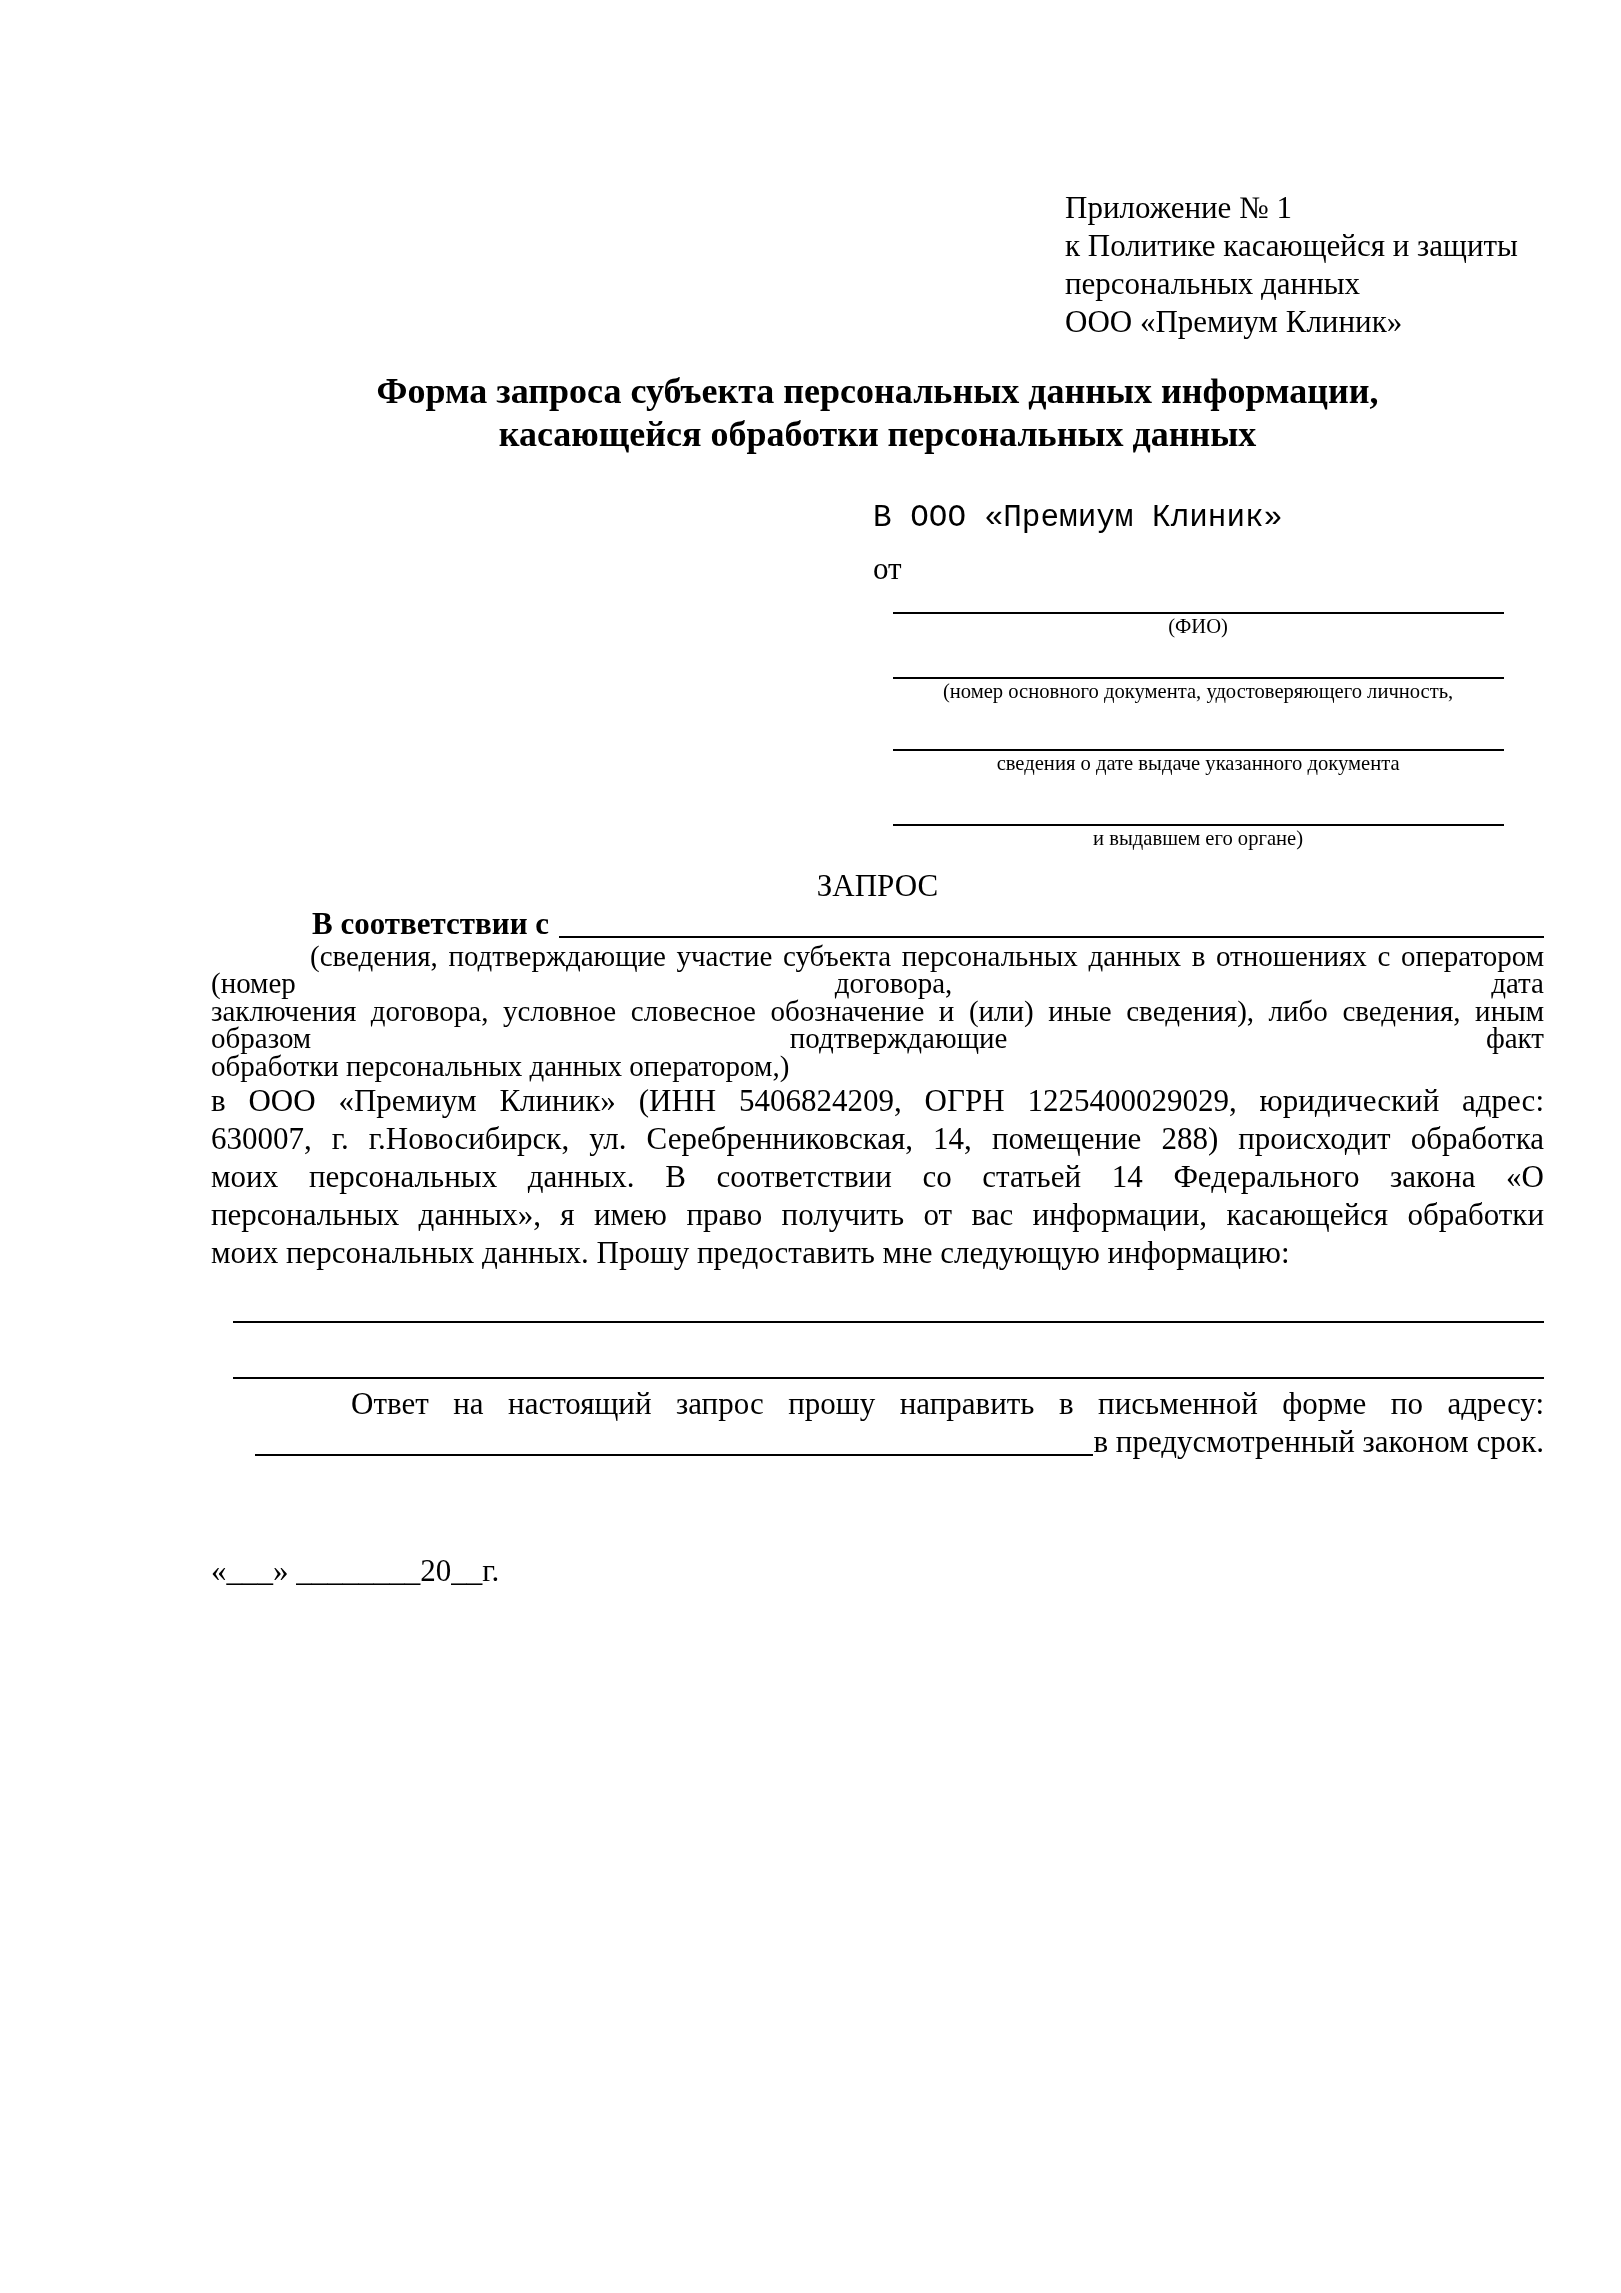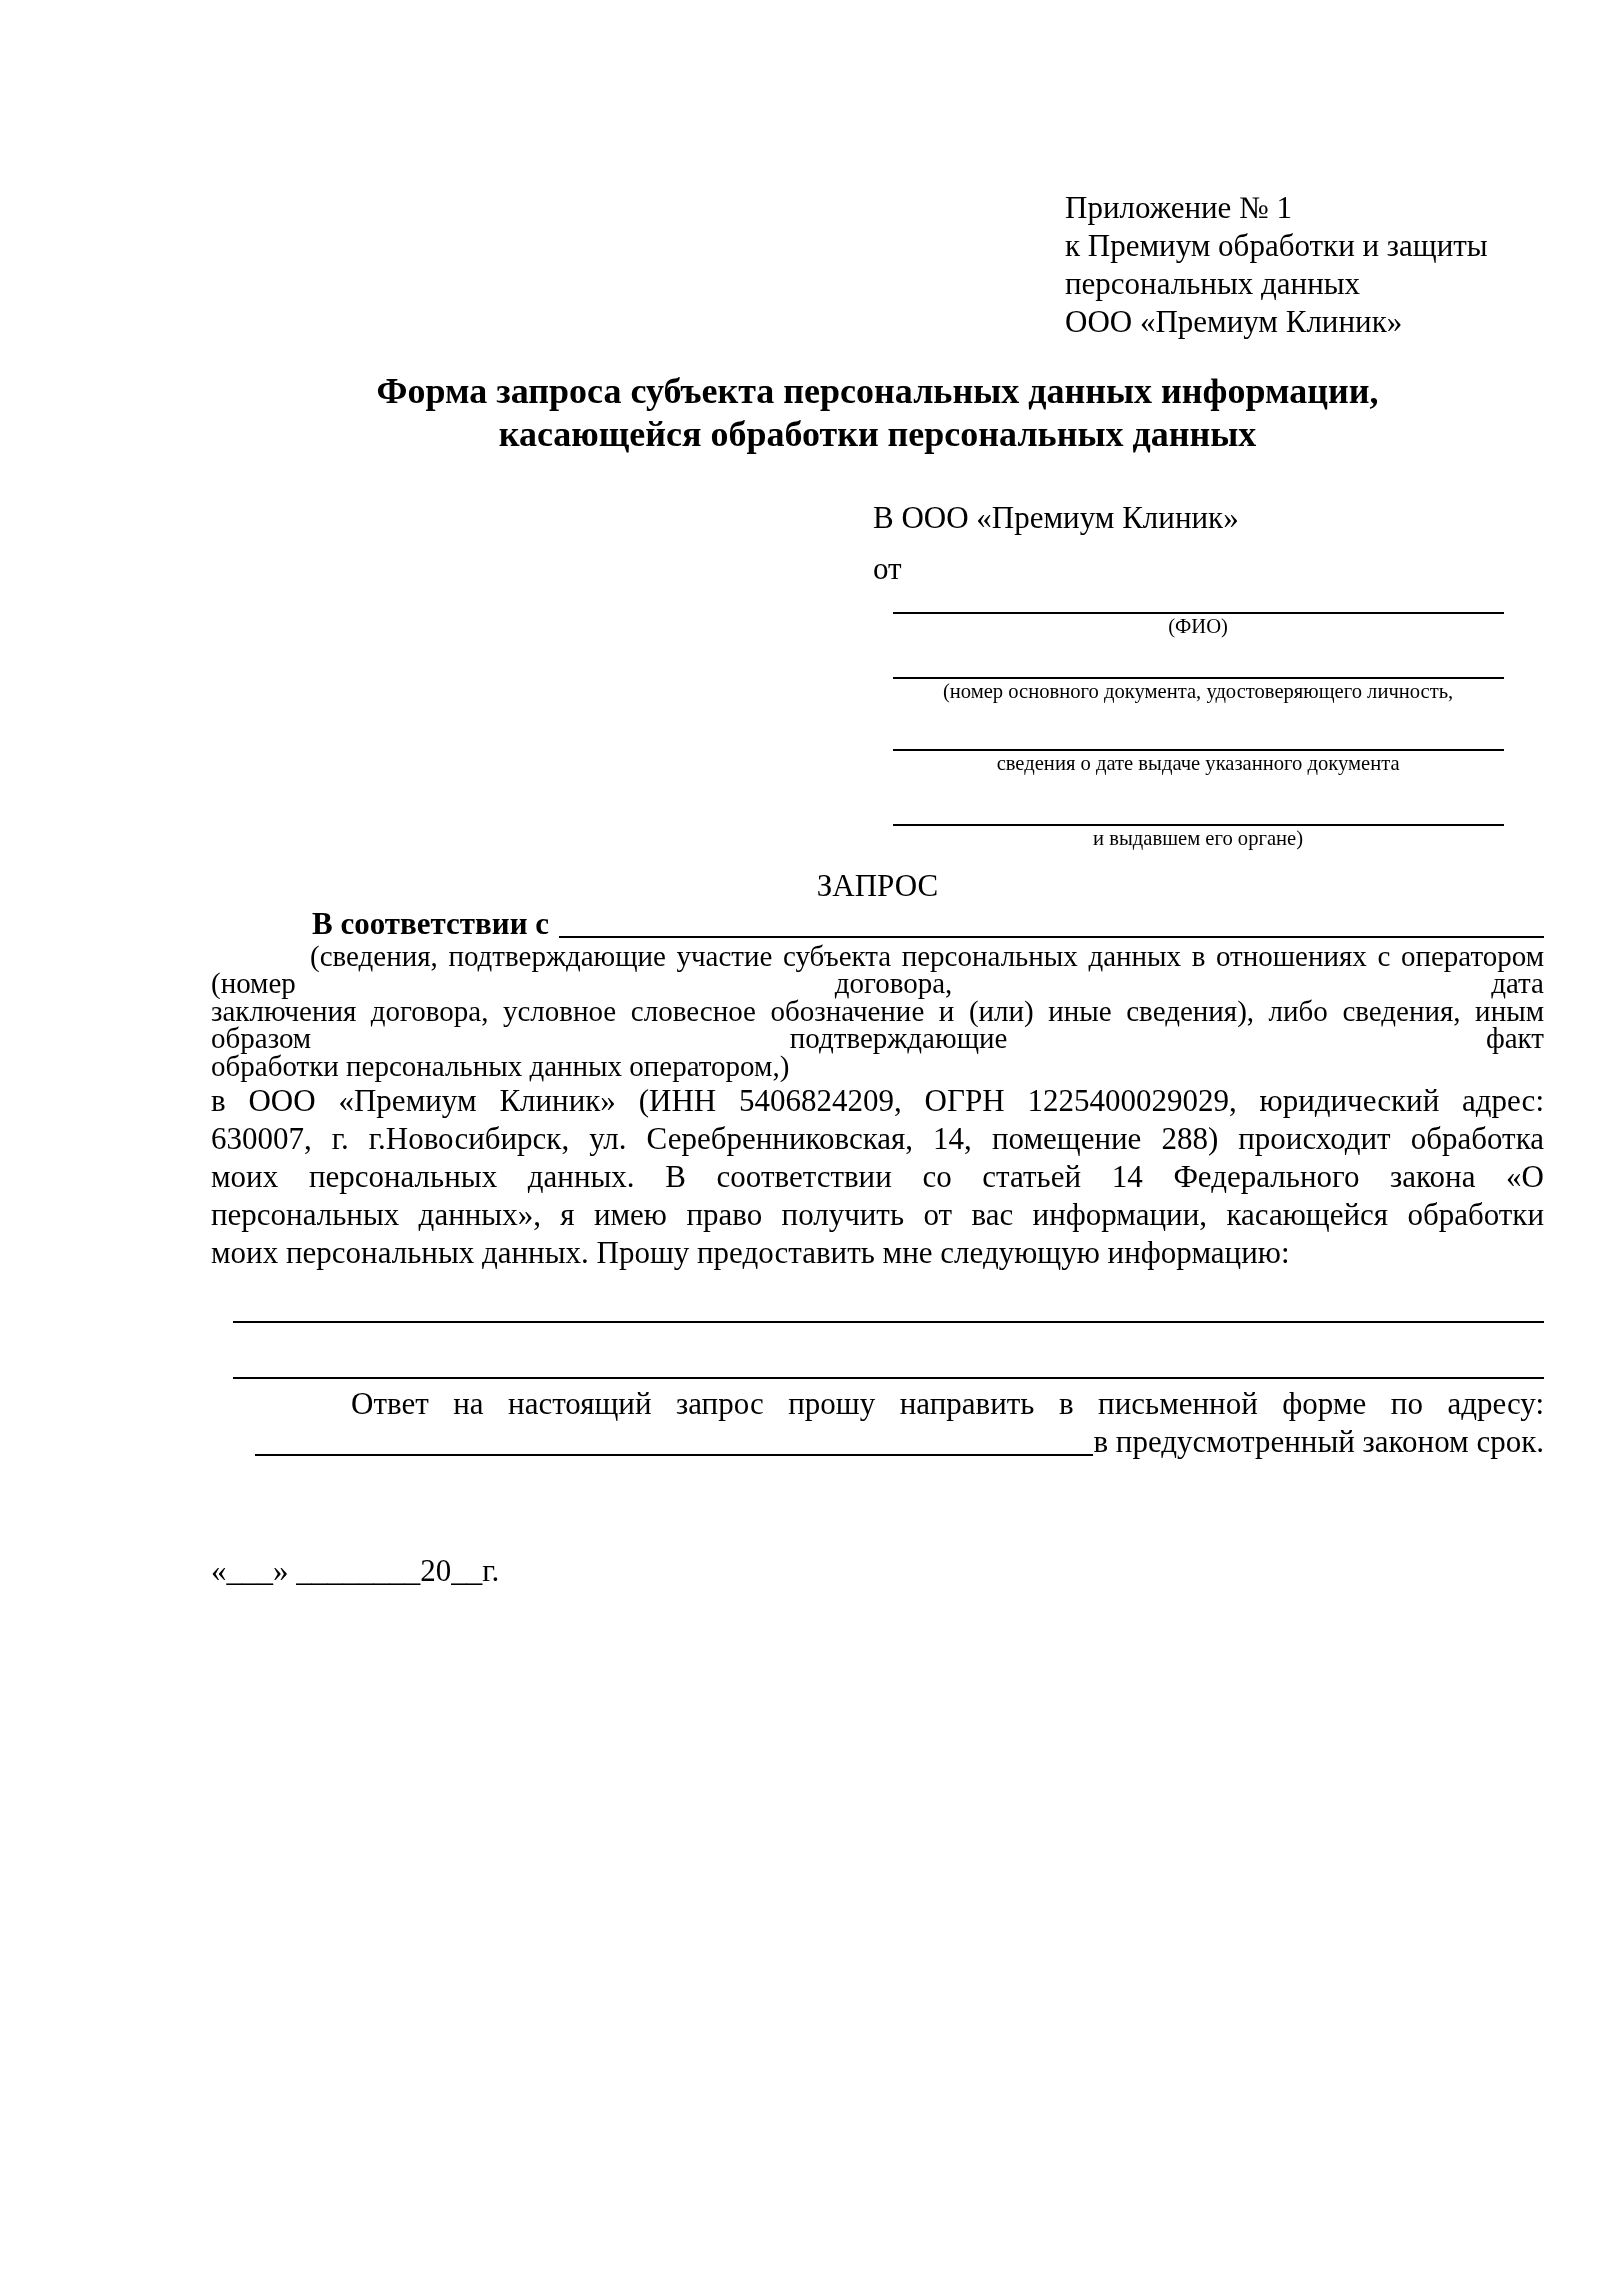--- a/index.html
+++ b/index.html
@@ -27,21 +27,21 @@
   .doc-title {
     margin-top: 29px;
     text-align: center;
     font-weight: bold;
     font-size: 36px;
     line-height: 43px;
   }
 
   
   .addressee { margin-top: 43px; margin-left: 662px; width: 632px; }
-  .addressee .to-line { white-space: nowrap; }
+  .addressee .to-line { white-space: nowrap; font-family: Liberation Mono, monospace; }
   .addressee .from-line { margin-top: 12.7px; }
   .rule { border-bottom: 2.9px solid #000; height: 0; }
   .addressee .rule { margin-left: 19.6px; width: 611px; }
   .addressee .rule1 { margin-top: 24.5px; }
   .addressee .rule2 { margin-top: 38px; }
   .addressee .rule3 { margin-top: 46px; }
   .addressee .rule4 { margin-top: 48px; }
   .field-caption {
     margin-left: 19.6px; width: 611px;
     text-align: center;
@@ -88,21 +88,21 @@
   .date-line { white-space: nowrap; }
 </style>
 </head>
 <body>
 
 <div class="page">
   <div class="content">
 
     <div class="annex">
       <div>Приложение № 1</div>
-      <div>к Премиум обработки и защиты</div>
+      <div>к Политике касающейся и защиты</div>
       <div>персональных данных</div>
       <div>ООО «Премиум Клиник»</div>
     </div>
 
     <div class="doc-title">
       <div>Форма запроса субъекта персональных данных информации,</div>
       <div>касающейся обработки персональных данных</div>
     </div>
 
     <div class="addressee">

